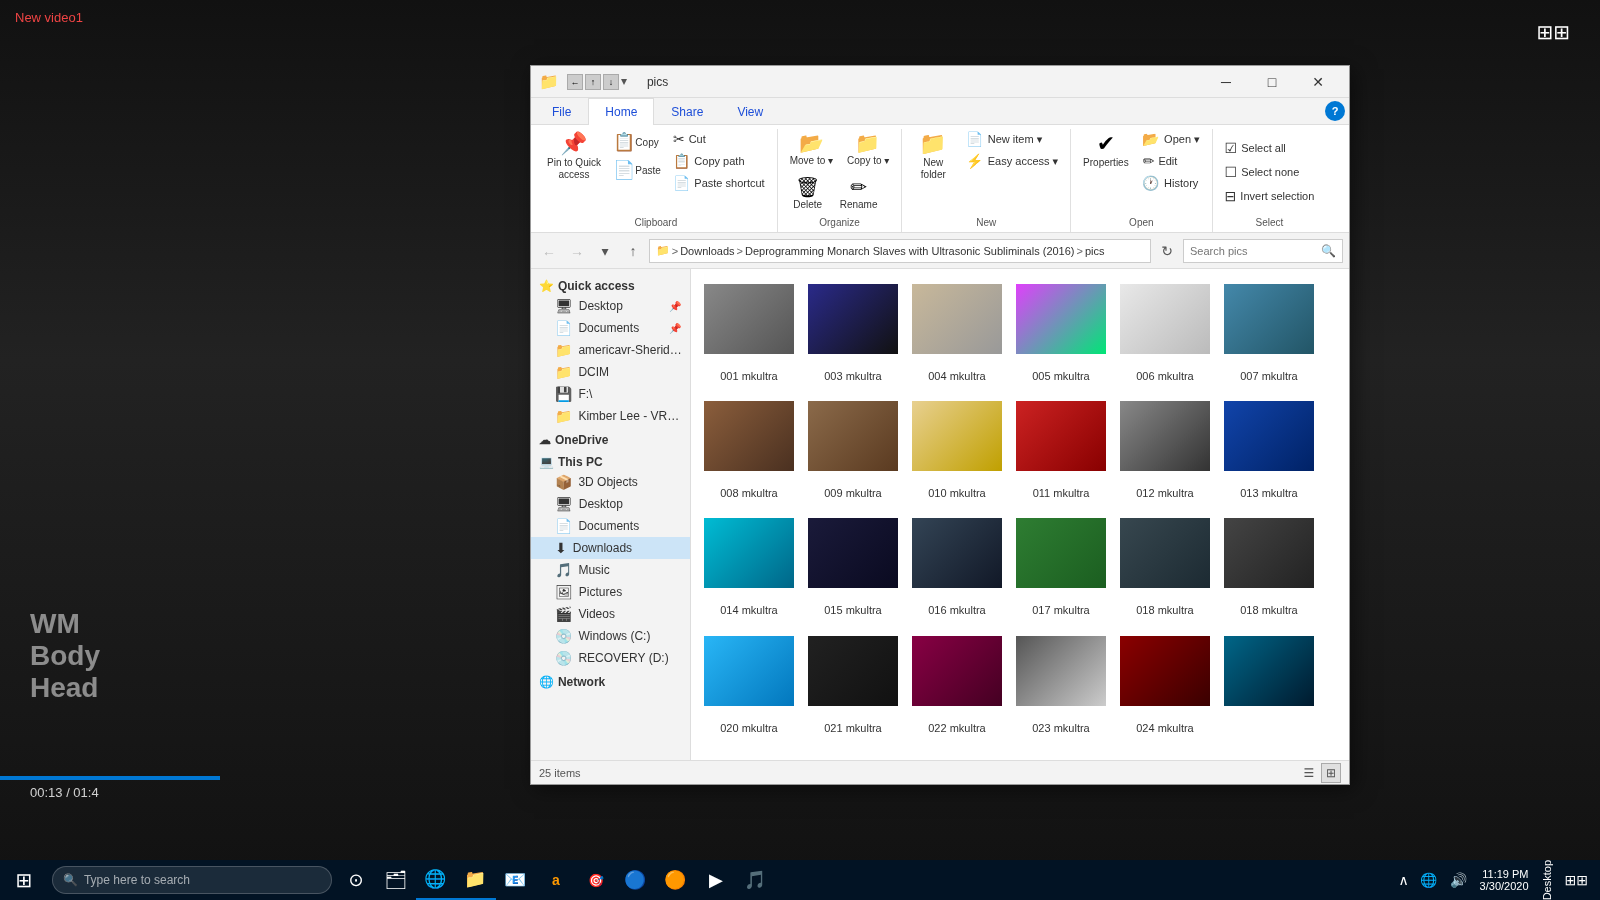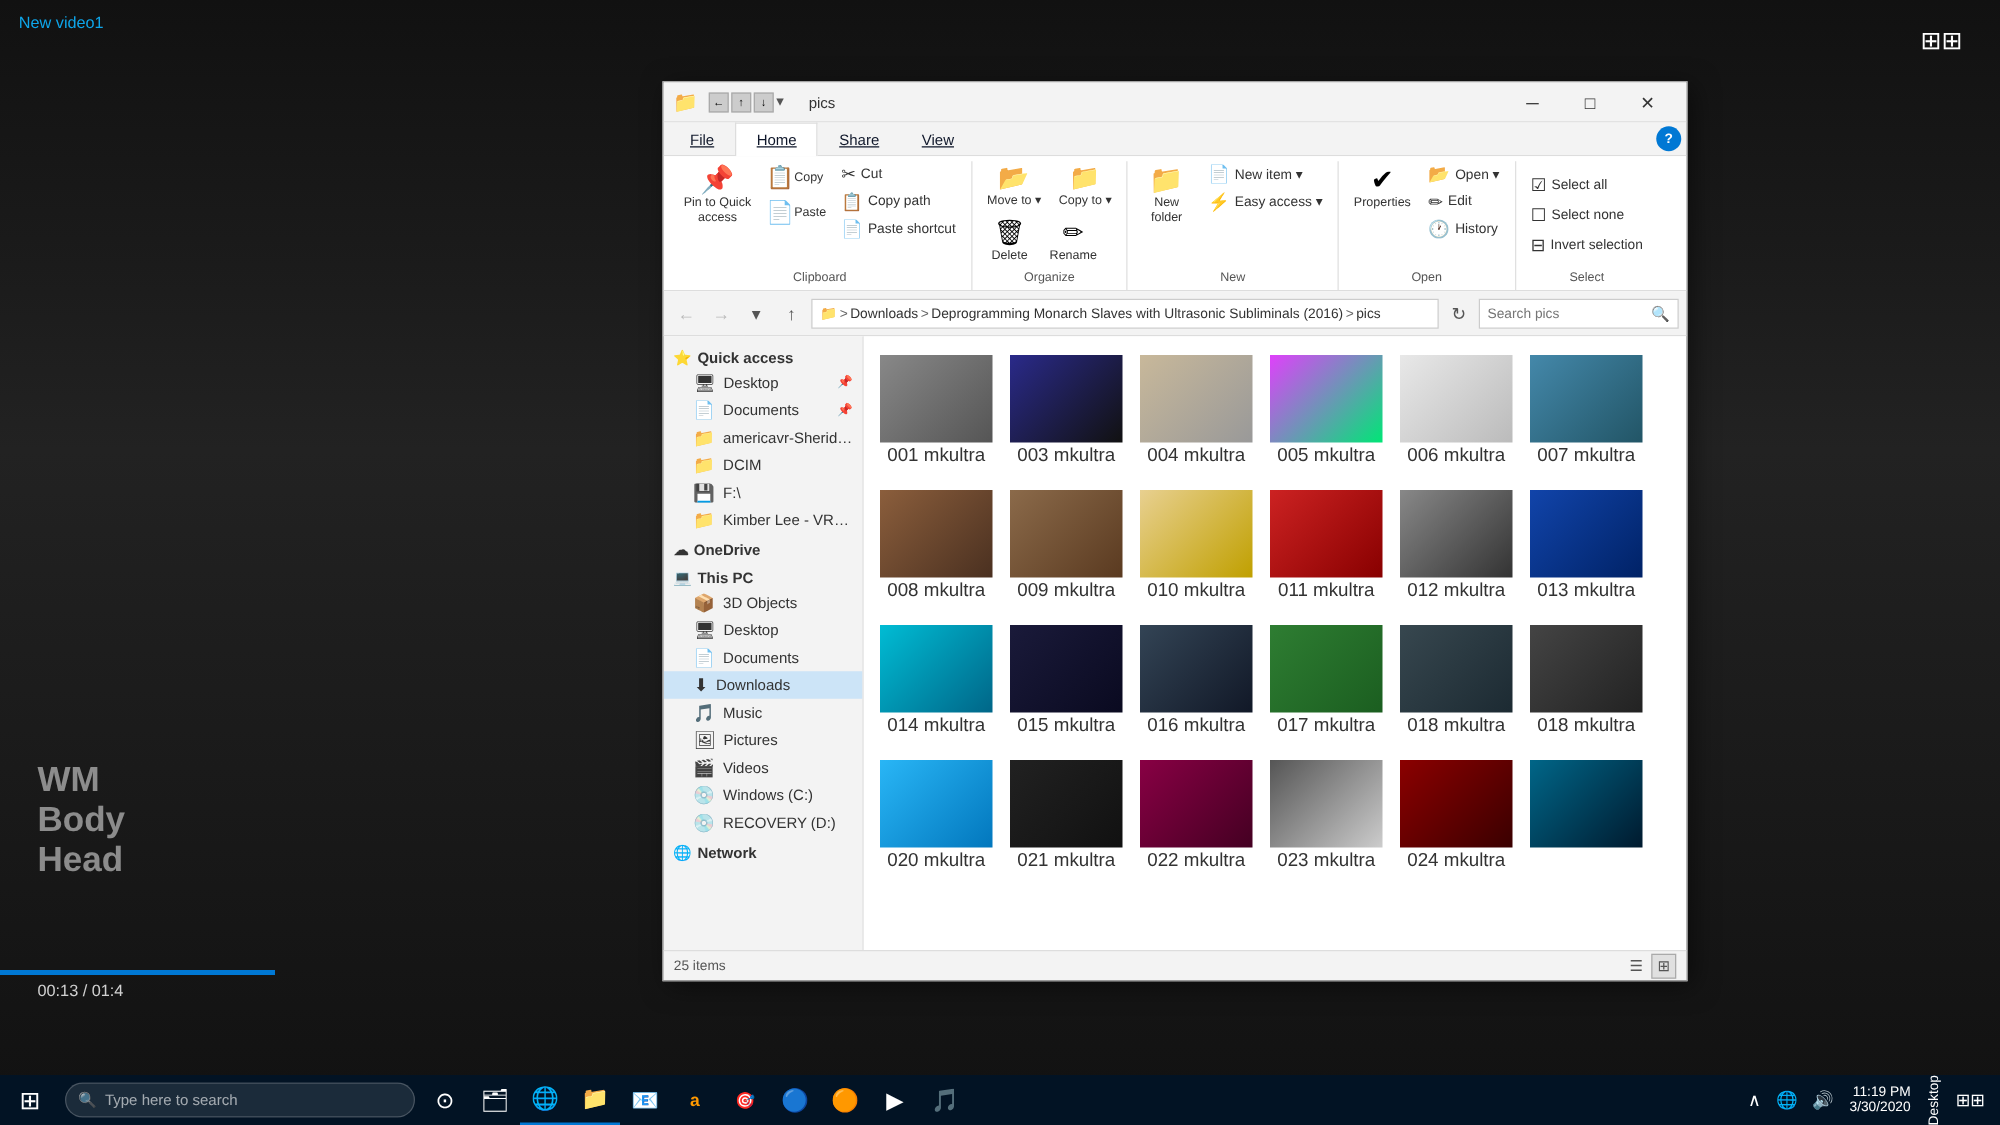--- a/index.html
+++ b/index.html
@@ -8,21 +8,21 @@
     
     .bg-player {
       position: absolute; top: 0; left: 0; width: 1600px; height: 900px;
       background: #000; z-index: 0;
     }
     .bg-overlay {
       position: absolute; top: 0; left: 0; width: 100%; height: 100%;
       background: linear-gradient(to bottom, #111 0%, #222 40%, #111 100%);
     }
     .bg-title {
-      position: absolute; top: 10px; left: 15px; color: #0ea5e9; font-size: 13px; font-weight: 400;
+      position: absolute; top: 10px; left: 15px; color: #ef4444; font-size: 13px; font-weight: 400;
     }
     .bg-watermark {
       position: absolute; bottom: 160px; left: 30px; color: rgba(255,255,255,0.6); font-size: 22px; font-weight: bold;
     }
     .bg-progress {
       position: absolute; bottom: 120px; left: 0; width: 220px; height: 4px; background: #0078d4;
     }
     .bg-time {
       position: absolute; bottom: 100px; left: 30px; color: rgba(255,255,255,0.8); font-size: 13px;
     }
@@ -48,21 +48,21 @@
     .title-bar-pin { width: 16px; height: 16px; color: #555; font-size: 12px; cursor: pointer; }
     .title-bar-name { flex: 1; font-size: 12px; color: #333; margin-left: 6px; }
     .title-bar-controls { display: flex; gap: 0; margin-left: auto; }
     .tb-ctrl { width: 46px; height: 32px; display: flex; align-items: center; justify-content: center; cursor: pointer; font-size: 14px; color: #333; }
 
     
     .ribbon-tabs {
       display: flex; align-items: flex-end; background: #f3f3f3; border-bottom: 1px solid #ddd; padding: 0 4px;
     }
     .ribbon-tab {
-      padding: 6px 16px; font-size: 12px; cursor: pointer; color: #0f172a; border: 1px solid transparent; border-bottom: none; margin-bottom: -1px; text-decoration: underline;
+      padding: 6px 16px; font-size: 12px; cursor: pointer; color: #1d4ed8; border: 1px solid transparent; border-bottom: none; margin-bottom: -1px;
     }
     .ribbon-tab.active { background: #fff; border-color: #ddd; border-bottom-color: #fff; }
     .ribbon-help { margin-left: auto; width: 20px; height: 20px; border-radius: 50%; background: #0078d4; color: #fff; display: flex; align-items: center; justify-content: center; font-size: 11px; font-weight: bold; align-self: center; cursor: pointer; }
 
     
     .ribbon-content {
       display: flex; align-items: stretch; background: #fff; border-bottom: 1px solid #ddd; padding: 4px 4px 0; min-height: 80px;
     }
     .ribbon-group {
       display: flex; flex-direction: column; align-items: center; padding: 0 6px; border-right: 1px solid #e0e0e0; min-width: fit-content;
@@ -117,21 +117,21 @@
     
     .file-area {
       flex: 1; overflow-y: scroll; padding: 8px; display: flex; flex-wrap: wrap; align-content: flex-start; gap: 4px; background: #fff;
     }
     .file-item {
       display: flex; flex-direction: column; align-items: center; width: 100px; padding: 6px 4px; cursor: pointer; border: 1px solid transparent; border-radius: 3px;
     }
     .file-thumb {
       width: 90px; height: 70px; background: #ddd; display: flex; align-items: center; justify-content: center; overflow: hidden; font-size: 11px; color: #666;
     }
-    .file-name { font-size: 15px; color: #333; text-align: center; margin-top: 2px; line-height: 1.2; word-break: break-word; }
+    .file-name { font-size: 11px; color: #333; text-align: center; margin-top: 16px; line-height: 1.2; word-break: break-word; }
 
     
     .status-bar {
       display: flex; align-items: center; justify-content: space-between; height: 24px; background: #f3f3f3; border-top: 1px solid #ddd; padding: 0 8px; font-size: 11px; color: #555;
     }
     .view-btns { display: flex; gap: 2px; }
     .view-btn { width: 20px; height: 20px; display: flex; align-items: center; justify-content: center; cursor: pointer; font-size: 12px; color: #555; border: 1px solid transparent; }
     .view-btn.active { border-color: #aaa; background: #e0e0e0; }
 
     

